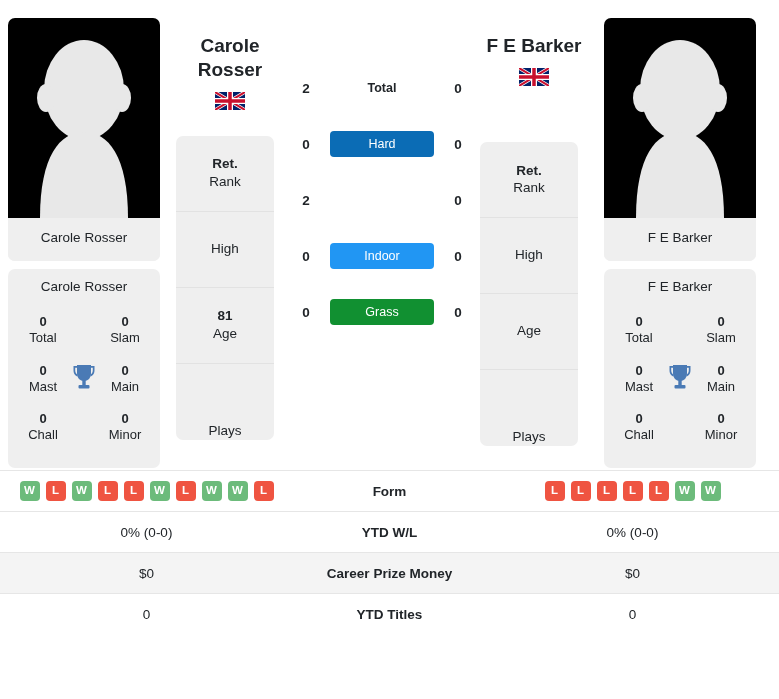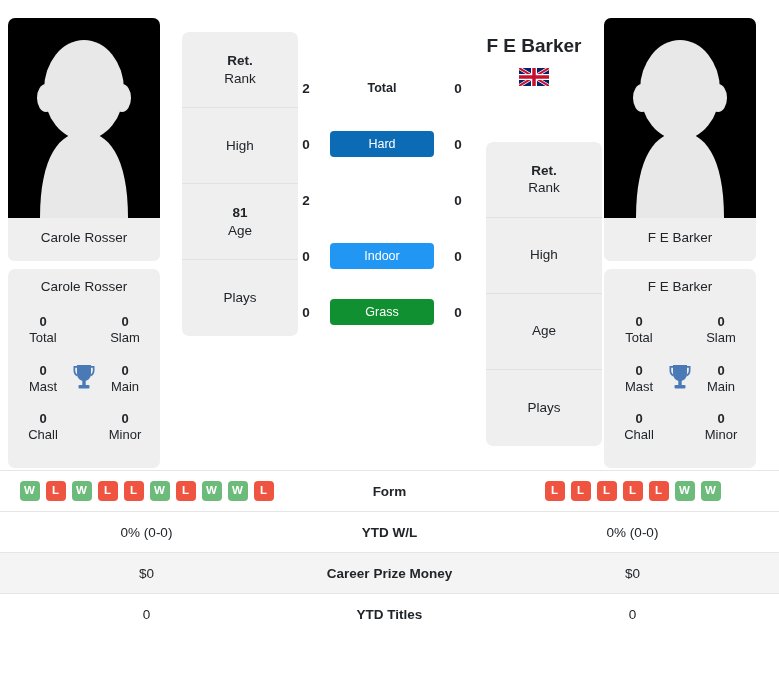--- a/index.html
+++ b/index.html
@@ -69,37 +69,37 @@
     justify-content: space-between;
     padding: 6px 6px 10px;
   }
   .tg-cell { width: 46px; text-align: center; line-height: 1.25; }
   .tg-num { font-size: 13px; font-weight: 700; }
   .tg-lbl { font-size: 13px; font-weight: 400; }
   .trophy { width: 30px; text-align: center; }
 
   
   .info-col {
-    width: 116px;
-    margin: 0 14px;
+    width: 98px;
+    margin: 0 8px;
     background: #efefef;
     border-radius: 7px;
     overflow: hidden;
     flex: 0 0 auto;
   }
   .info-cell {
     height: 76px;
     display: flex;
     flex-direction: column;
     align-items: center;
     justify-content: center;
     border-bottom: 1px solid #e2e2e2;
     line-height: 1.3;
   }
-  .info-cell:last-child { border-bottom: none; }
+  .info-cell:last-child { border-bottom: none; justify-content: flex-end; }
   .info-val { font-size: 13.5px; font-weight: 700; }
   .info-lbl { font-size: 13.5px; font-weight: 400; }
 
   
   .center-col {
     width: 180px;
     flex: 0 0 auto;
     padding-top: 50px;
   }
   .h2h-row {
@@ -228,20 +228,33 @@
           <div class="trophy"></div>
           <div class="tg-cell">
             <div class="tg-num">0</div>
             <div class="tg-lbl">Minor</div>
           </div>
         </div>
       </div>
     </div>
 
     <div style="width:124px;flex:0 0 auto;">
+      <div style="text-align:center;padding:24px 0 0;">
+        <div style="font-size:19px;font-weight:700;line-height:1.25;">Carole</div>
+        <div style="font-size:19px;font-weight:700;line-height:1.25;">Rosser</div>
+        <div style="padding-top:10px;">
+          <svg width="30" height="18" viewBox="0 0 60 36">
+            <rect width="60" height="36" fill="#012169"></rect>
+            <path d="M0 0 L60 36 M60 0 L0 36" stroke="#ffffff" stroke-width="7"></path>
+            <path d="M0 0 L60 36 M60 0 L0 36" stroke="#C8102E" stroke-width="4"></path>
+            <path d="M30 0 V36 M0 18 H60" stroke="#ffffff" stroke-width="12"></path>
+            <path d="M30 0 V36 M0 18 H60" stroke="#C8102E" stroke-width="7"></path>
+          </svg>
+        </div>
+      </div>
       <div class="info-col" style="margin-top:22px;">
         <div class="info-cell">
           <div class="info-val">Ret.</div>
           <div class="info-lbl">Rank</div>
         </div>
         <div class="info-cell">
           <div class="info-val"></div>
           <div class="info-lbl">High</div>
         </div>
         <div class="info-cell">

